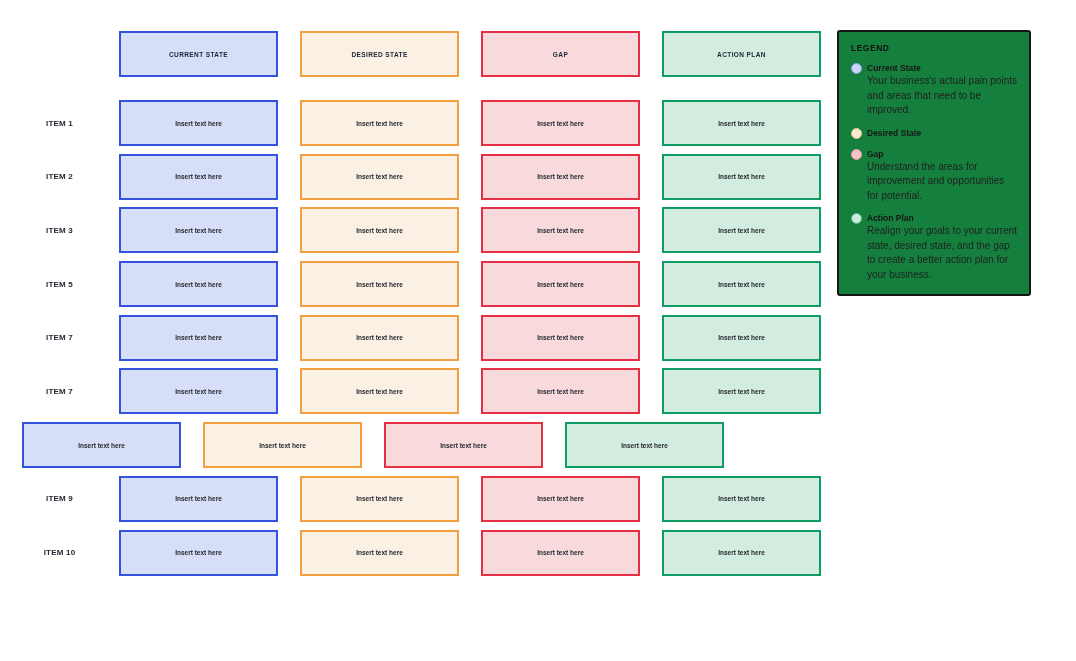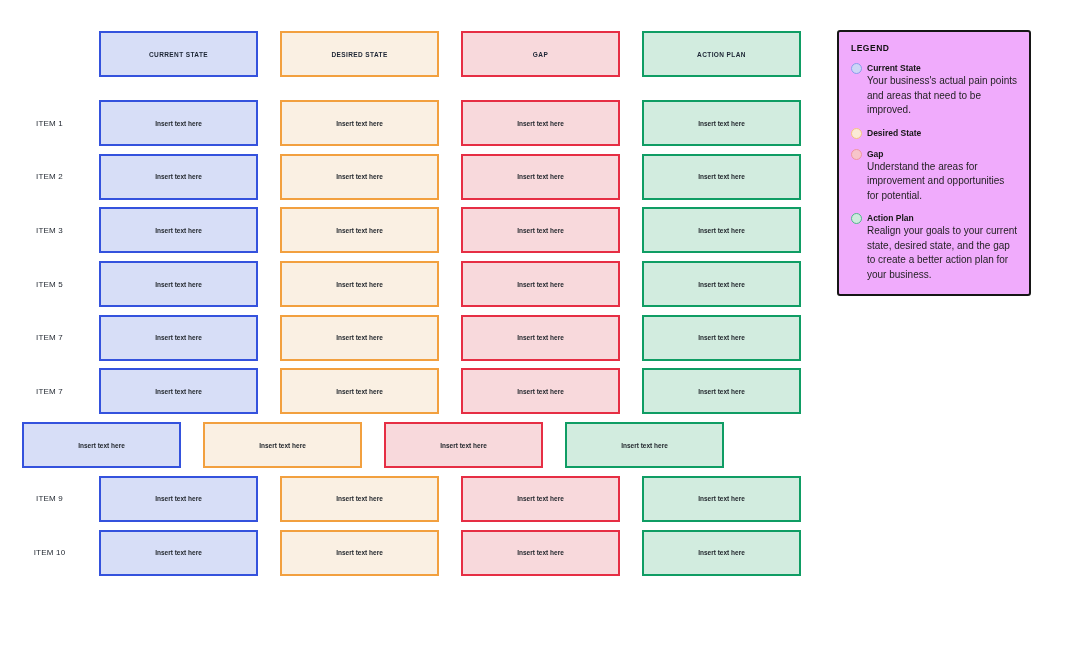--- a/index.html
+++ b/index.html
@@ -4,37 +4,37 @@
 <style>
   html,body{margin:0;padding:0;background:#ffffff;}
   .canvas{
     position:relative;width:1076px;height:661px;background:#ffffff;
     font-family:"Liberation Sans",sans-serif;overflow:hidden;
   }
   .grid{position:absolute;left:0;top:31px;}
   .row{display:flex;align-items:stretch;height:46px;margin-bottom:7.7px;}
   .row.header-row{margin-bottom:23px;}
   .label-cell{
-    width:99px;display:flex;align-items:center;justify-content:center;
-    font-weight:normal;font-size:8px;color:#242a33;letter-spacing:0.2px;
+    width:119px;display:flex;align-items:center;justify-content:center;
+    font-weight:bold;font-size:8px;color:#242a33;letter-spacing:0.2px;
   }
   .box{
     width:159px;box-sizing:border-box;border:2px solid;margin-left:22px;
     display:flex;align-items:center;justify-content:center;text-align:center;
   }
   .label-cell + .box{margin-left:0;}
   .box .cell-text{font-size:6.5px;font-weight:600;color:#23282e;}
   .box.header .hdr-text{font-size:6.5px;font-weight:bold;letter-spacing:0.4px;color:#1b2433;}
   .col-blue  {background:#d7def7;border-color:#3452dd;}
   .col-orange{background:#faf0e3;border-color:#f2a03f;}
   .col-red   {background:#f8d9dc;border-color:#e62e44;}
   .col-green {background:#d2ecdf;border-color:#0f9d64;}
   .legend{
     position:absolute;left:837px;top:30px;width:194px;box-sizing:border-box;
-    background:#f0abfc;border:2px solid #161616;border-radius:3px;
+    background:#15803d;border:2px solid #161616;border-radius:3px;
     padding:11px 11px 12px 12px;
   }
   .legend-title{font-size:8.5px;font-weight:bold;color:#111;letter-spacing:0.5px;margin-bottom:10px;}
   .legend-item{display:flex;align-items:flex-start;margin-bottom:10px;}
   .legend-item:last-child{margin-bottom:0;}
   .dot{
     width:11px;height:11px;border-radius:50%;box-sizing:border-box;
     border:1.5px solid;flex:none;margin-right:5px;margin-top:0;
   }
   .dot-blue  {background:#ccd6f6;border-color:#8b9cec;}

